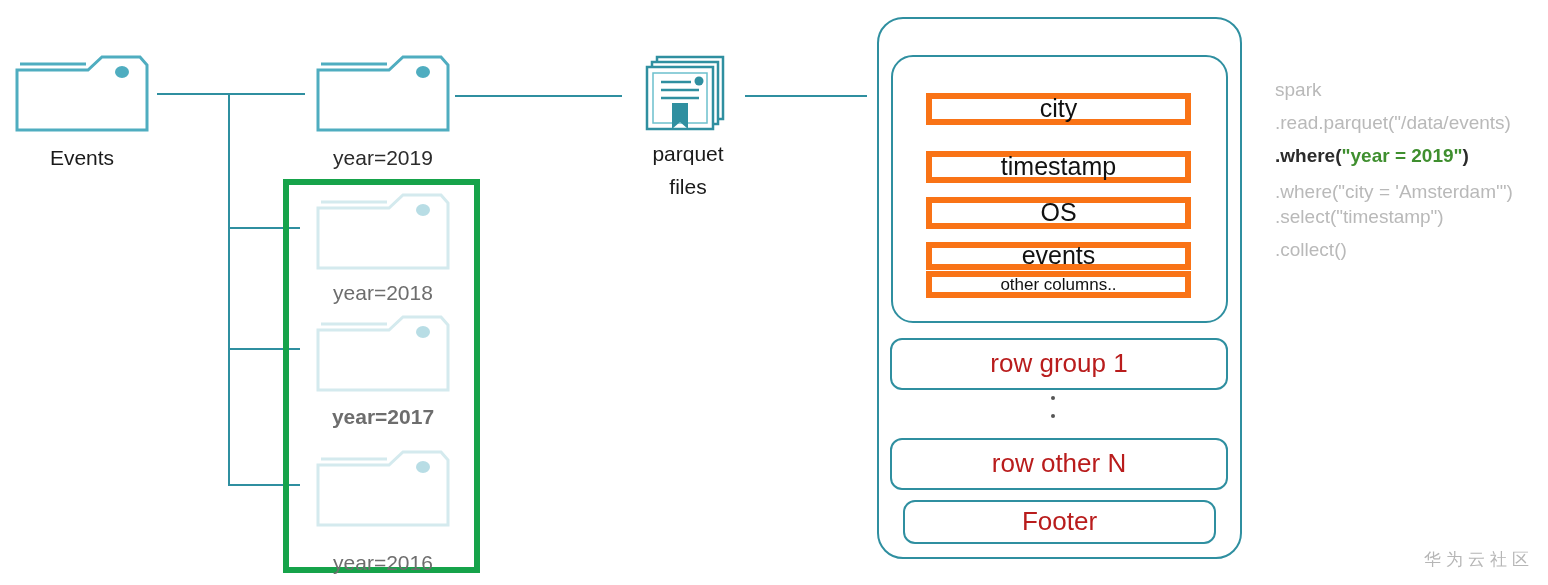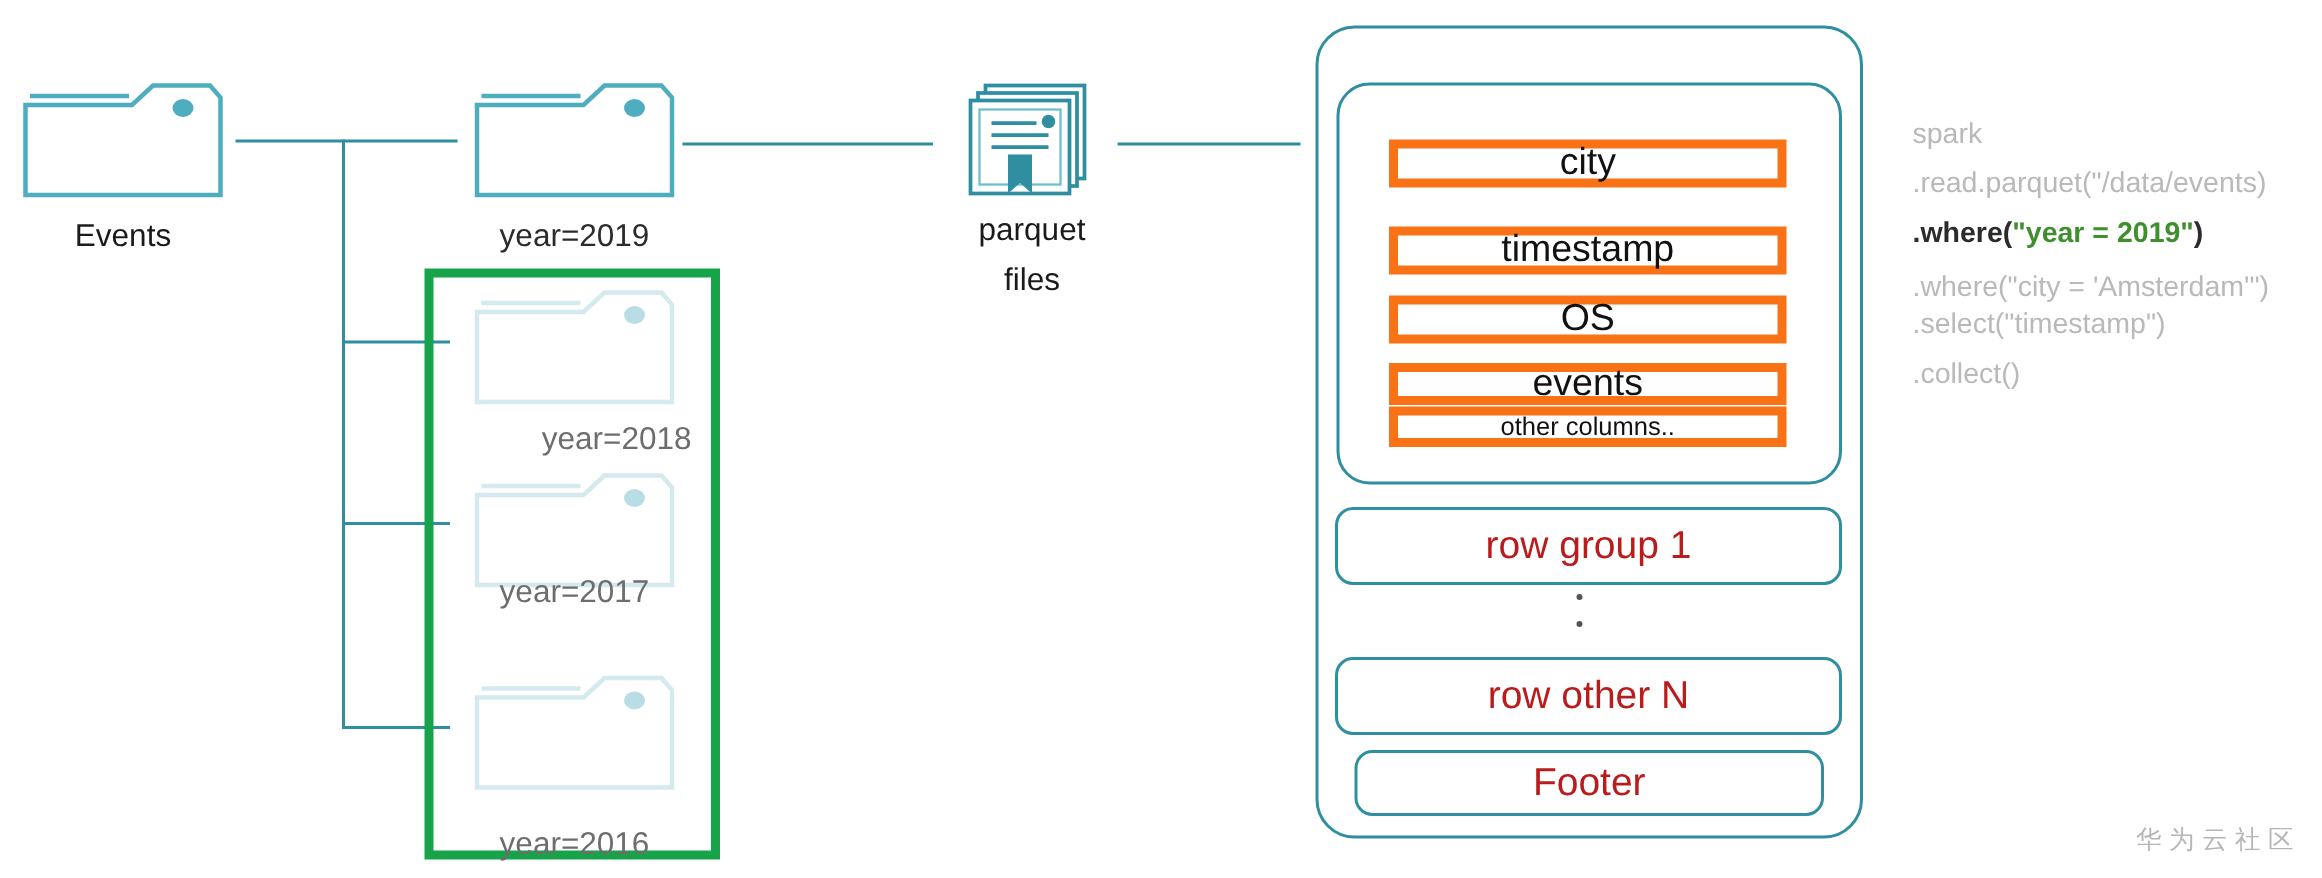--- a/index.html
+++ b/index.html
@@ -174,30 +174,30 @@
   </div>
   <div class="node-label dim" style="left:305px; top:145px; width:156px; color:#2b2b2b;">year=2019</div>
 
   <div class="folder" style="left:313px; top:190px;">
     <svg width="140" height="80" viewBox="0 0 140 80">
       <path d="M5,78 L5,18 L76,18 L90,5 L128,5 L135,13 L135,78 Z" fill="none" stroke="#d4eaee" stroke-width="3"></path>
       <path d="M8,12 L74,12" fill="none" stroke="#d4eaee" stroke-width="3"></path>
       <ellipse cx="110" cy="20" rx="7" ry="6" fill="#b8dde5"></ellipse>
     </svg>
   </div>
-  <div class="node-label dim" style="left:305px; top:280px; width:156px;text-align:right;">year=2018</div>
+  <div class="node-label dim" style="left:305px; top:280px; width:156px;">year=2018</div>
 
   <div class="folder" style="left:313px; top:312px;">
     <svg width="140" height="80" viewBox="0 0 140 80">
       <path d="M5,78 L5,18 L76,18 L90,5 L128,5 L135,13 L135,78 Z" fill="none" stroke="#d4eaee" stroke-width="3"></path>
       <path d="M8,12 L74,12" fill="none" stroke="#d4eaee" stroke-width="3"></path>
       <ellipse cx="110" cy="20" rx="7" ry="6" fill="#b8dde5"></ellipse>
     </svg>
   </div>
-  <div class="node-label dim" style="left:305px; top:382px; width:156px;">year=2017</div>
+  <div class="node-label dim" style="left:305px; top:404px; width:156px;font-weight:bold;">year=2017</div>
 
   <div class="folder" style="left:313px; top:447px;">
     <svg width="140" height="80" viewBox="0 0 140 80">
       <path d="M5,78 L5,18 L76,18 L90,5 L128,5 L135,13 L135,78 Z" fill="none" stroke="#d4eaee" stroke-width="3"></path>
       <path d="M8,12 L74,12" fill="none" stroke="#d4eaee" stroke-width="3"></path>
       <ellipse cx="110" cy="20" rx="7" ry="6" fill="#b8dde5"></ellipse>
     </svg>
   </div>
   <div class="node-label dim" style="left:305px; top:536px; width:156px;margin-top:14px;">year=2016</div>
 

